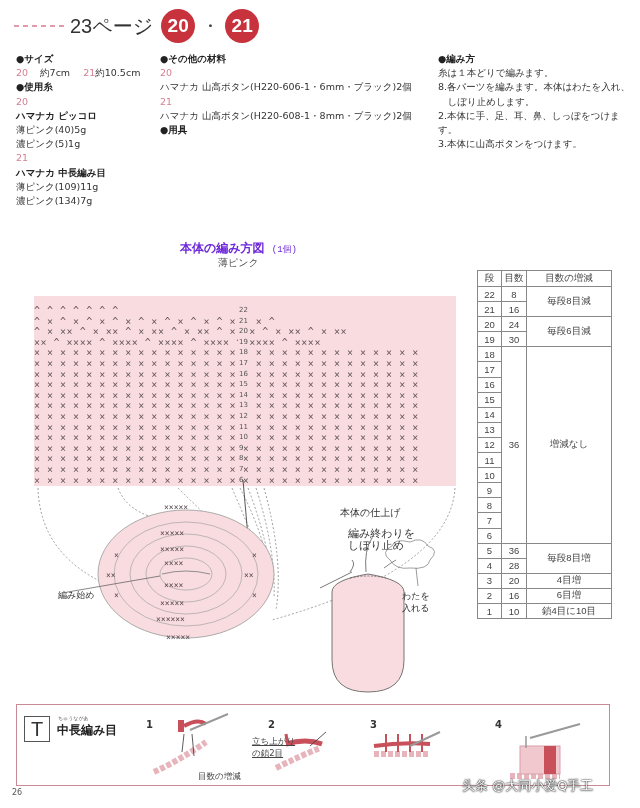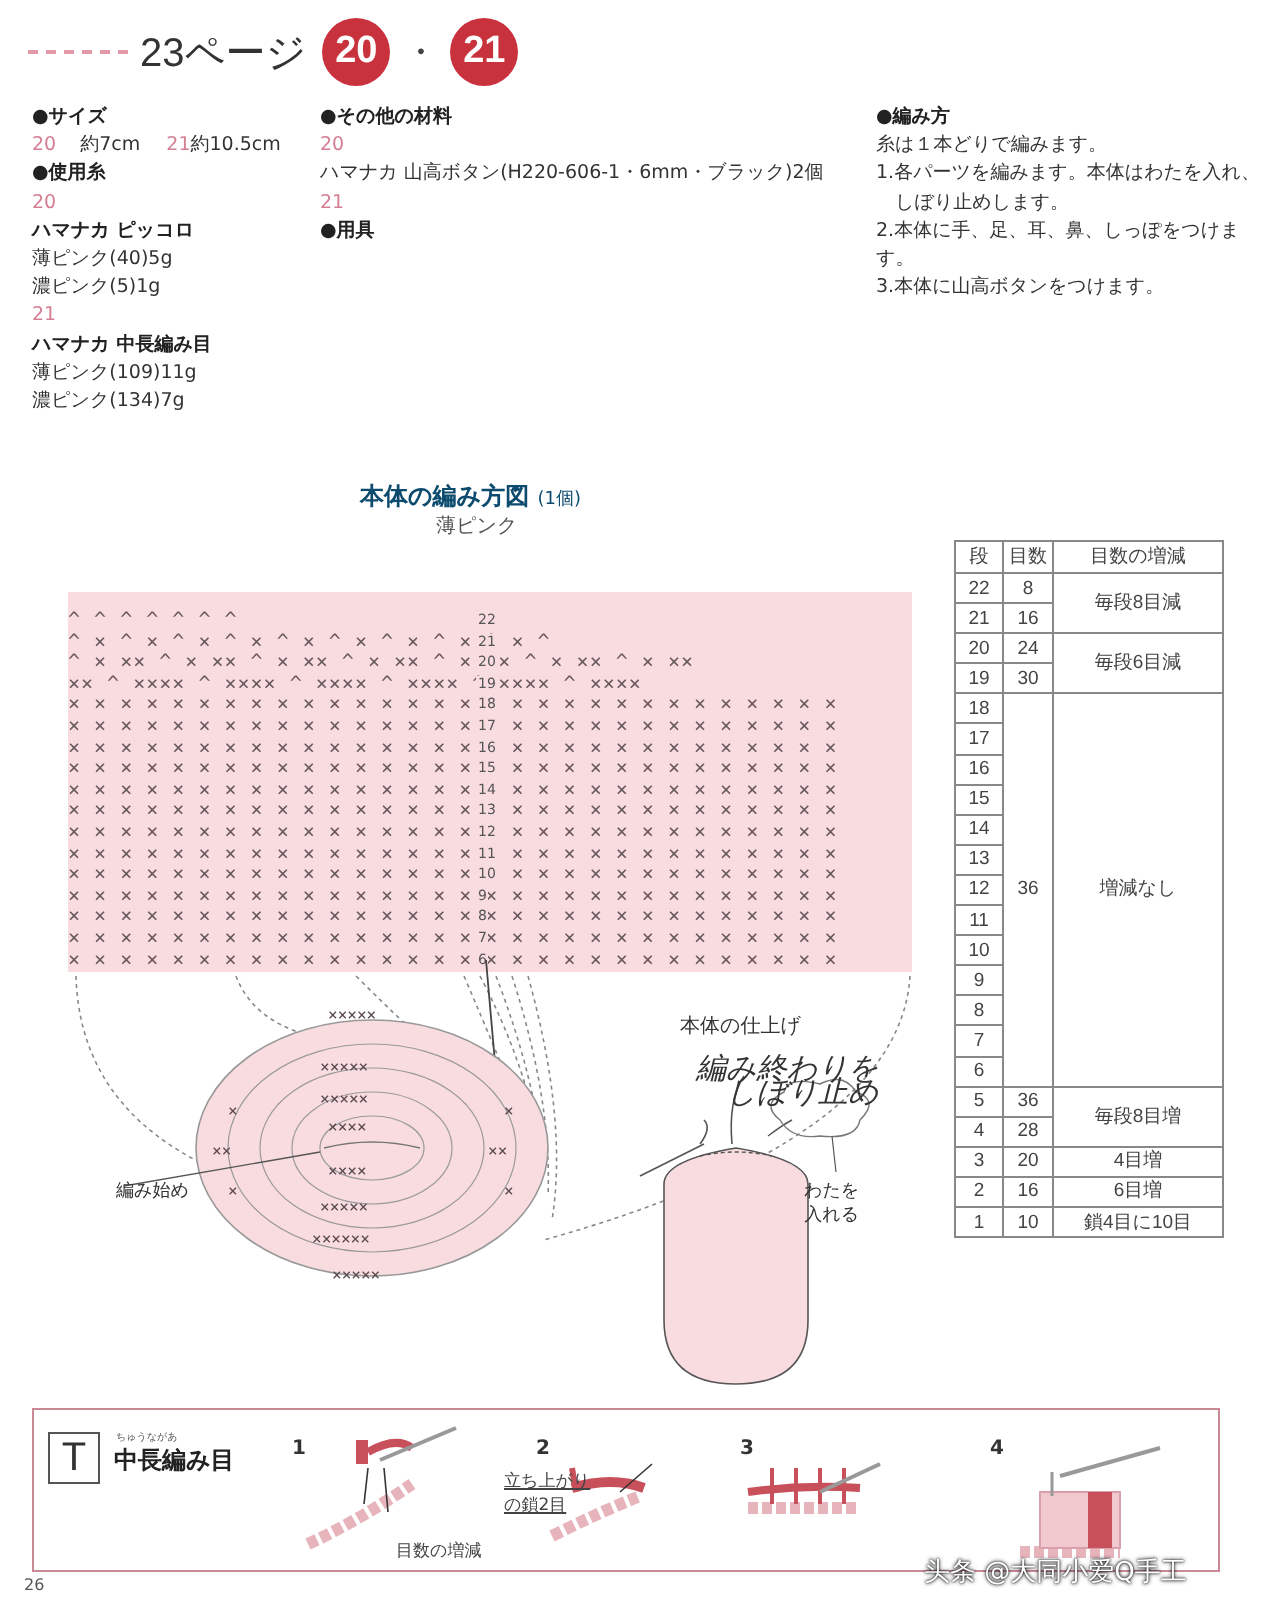--- a/index.html
+++ b/index.html
@@ -14,38 +14,38 @@
   .page-ref { font-size: 20px; color: #333; margin-right: 8px; font-family: "Liberation Sans", sans-serif; }
   .badge { width: 34px; height: 34px; border-radius: 50%; background: #c8323c; color: #fff; font-weight: bold; font-size: 19px; display: flex; align-items: center; justify-content: center; font-family: "Liberation Sans", sans-serif; }
   .mid-dot { font-size: 18px; color: #444; margin: 0 6px; }
 
   .col { font-size: 9.5px; line-height: 14.2px; color: #333; }
   .bullet-h { font-weight: bold; color: #222; }
   .pink { color: #d47f92; }
   .row-gap { margin-right: 10px; margin-left: 12px; }
 
   
-  .diagram-title { left: 180px; top: 240px; font-size: 12px; font-weight: bold; color: #0c4a6e; }
+  .diagram-title { left: 180px; top: 240px; font-size: 12px; font-weight: bold; color: #6d28d9; font-family: Liberation Mono, monospace; }
   .diagram-title small { font-size: 9px; font-weight: normal; }
   .diagram-sub { left: 218px; top: 256px; font-size: 10px; color: #555; }
 
   .chart { left: 34px; top: 296px; width: 422px; height: 190px; background: #f8dce0; overflow: hidden; }
   .chart-row { position: absolute; left: 0; width: 422px; height: 10.6px; font-size: 10px; line-height: 10.6px; color: #6a5a5e; white-space: nowrap; letter-spacing: 0.5px; font-family: "DejaVu Sans Mono", monospace; }
   .row-label { position: absolute; left: 204px; font-size: 7px; color: #555; background: #f8dce0; padding: 0 1px; font-family: "DejaVu Sans", sans-serif; }
 
   
   table.rows { position: absolute; left: 477px; top: 270px; width: 135px; border-collapse: collapse; font-size: 9.5px; color: #444; font-family: "Liberation Sans", sans-serif; }
   table.rows td, table.rows th { border: 1px solid #888; text-align: center; height: 15.1px; padding: 0; font-weight: normal; }
   table.rows th { height: 16px; }
   table.rows td.c1 { width: 24px; }
   table.rows td.c2 { width: 25px; }
   .start-label { left: 58px; top: 589px; font-size: 9px; color: #333; }
 
   .finish-title { left: 340px; top: 506px; font-size: 10px; color: #333; font-weight: normal; }
-  .finish-note { left: 348px; top: 528px; font-size: 15px; color: #333; line-height: 12px; text-align: right; font-style: italic; }
+  .finish-note { left: 348px; top: 528px; font-size: 11px; color: #333; line-height: 12px; text-align: left; }
   .stuff-note { left: 402px; top: 590px; font-size: 9px; color: #333; line-height: 12px; text-align: center; }
 
   
   .tech-box { left: 16px; top: 704px; width: 594px; height: 82px; border: 1px solid #c98a95; }
   .tech-symbol { left: 24px; top: 716px; width: 26px; height: 26px; border: 1px solid #555; font-size: 20px; text-align: center; line-height: 24px; color: #333; font-family: "Liberation Sans", sans-serif; }
   .tech-ruby { left: 58px; top: 715px; font-size: 5px; color: #555; }
   .tech-name { left: 57px; top: 722px; font-size: 12px; font-weight: bold; color: #222; }
   .step-num { font-size: 10px; font-weight: bold; color: #333; }
   .step-note { font-size: 8.5px; color: #444; line-height: 12px; }
   .page-num { left: 12px; top: 788px; font-size: 8px; color: #555; }
@@ -84,27 +84,28 @@
   <div class="bullet-h">ハマナカ 中長編み目</div>
   <div>薄ピンク(109)11g</div>
   <div>濃ピンク(134)7g</div>
 </div>
 
 <div class="abs col" style="left:160px; top:52px; width:275px;">
   <div class="bullet-h">●その他の材料</div>
   <div class="pink">20</div>
   <div>ハマナカ 山高ボタン(H220-606-1・6mm・ブラック)2個</div>
   <div class="pink">21</div>
+  <div>ハマナカ 山高ボタン(H220-608-1・8mm・ブラック)2個</div>
   <div class="bullet-h">●用具</div>
 </div>
 
 <div class="abs col" style="left:438px; top:52px; width:200px;">
   <div class="bullet-h">●編み方</div>
   <div>糸は１本どりで編みます。</div>
-  <div>1.各パーツを編みます。本体はわたを入れ、</div>
+  <div>8.各パーツを編みます。本体はわたを入れ、</div>
   <div>　しぼり止めします。</div>
   <div>2.本体に手、足、耳、鼻、しっぽをつけます。</div>
   <div>3.本体に山高ボタンをつけます。</div>
 </div>
 
 <div class="abs diagram-title">
   <span>本体の編み方図</span>
   <small>(1個)</small>
 </div>
 <div class="abs diagram-sub">薄ピンク</div>

